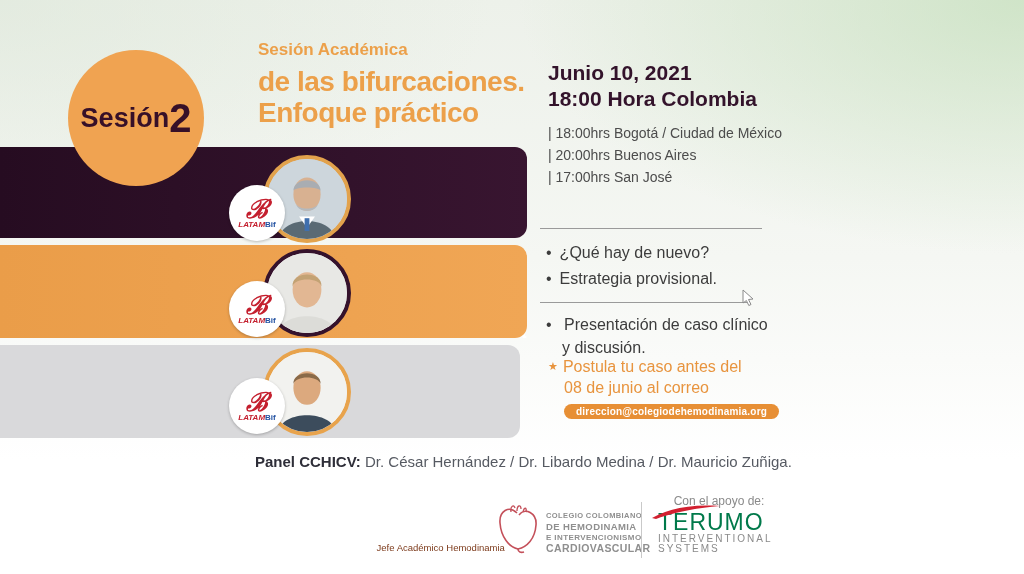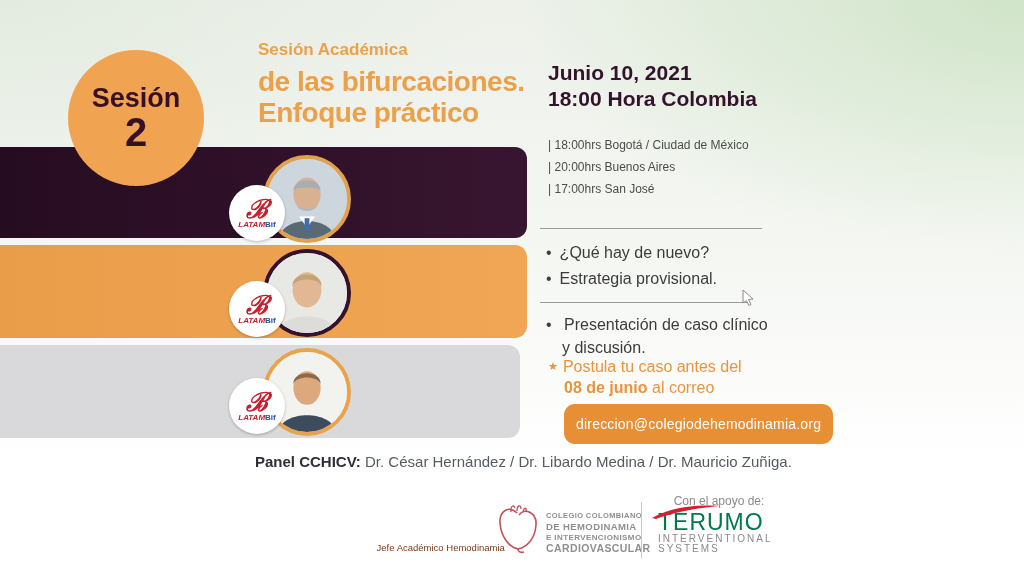--- a/index.html
+++ b/index.html
@@ -9,53 +9,53 @@
     background:
       radial-gradient(95% 85% at 100% 0%, rgba(198,224,189,0.75) 0%, rgba(198,224,189,0) 52%),
       radial-gradient(80% 70% at 0% 0%, rgba(219,230,215,0.55) 0%, rgba(219,230,215,0) 60%),
       linear-gradient(180deg,#edf1ea 0%,#f5f7f3 45%,#ffffff 80%);
   }
   .abs{position:absolute;}
 
   
   .session-circle{
     left:68px;top:50px;width:136px;height:136px;border-radius:50%;
-    background:#f0a351;z-index:5;display:flex;flex-direction:column;
+    background:#f0a351;z-index:5;display:flex;flex-direction:row;
     align-items:center;justify-content:center;color:#371028;text-align:center;
   }
   .session-circle .l1{font-size:27px;font-weight:bold;line-height:28px;}
   .session-circle .l2{font-size:40px;font-weight:bold;line-height:40px;}
 
   
   .title-block{left:258px;top:40px;color:#eca04a;}
   .title-kicker{font-size:17px;font-weight:bold;margin-bottom:6px;}
   .title-main{font-size:28px;font-weight:bold;line-height:31px;letter-spacing:-0.5px;}
 
   
   .schedule{left:548px;top:60px;color:#33132b;}
   .schedule .date{font-size:21px;font-weight:bold;line-height:26px;}
-  .schedule .times{margin-top:22px;color:#4c4c4c;font-size:12px;line-height:22px;font-weight:400;}
+  .schedule .times{margin-top:10px;color:#4c4c4c;font-size:14px;line-height:22px;font-weight:400;}
 
   .divider{height:1px;background:#9a9a9a;}
   #divider1{left:540px;top:228px;width:222px;}
   #divider2{left:540px;top:302px;width:207px;}
 
   
   .bullets{left:546px;color:#3c3c3c;font-size:16px;line-height:26px;list-style:none;margin:0;padding:0;}
   .bullets li::before{content:"•";margin-right:8px;color:#3c3c3c;}
   #bullets-top{top:240px;}
   #bullet-case{top:312px;}
   #bullet-case .wrap2{margin-left:16px;line-height:20px;}
 
   .postula{left:548px;top:356px;color:#e8943e;font-size:16px;line-height:21px;}
   .postula .star{font-size:11px;margin-right:5px;vertical-align:2px;}
-  .postula .b{font-weight:bold;}
+  .postula .b{font-weight:normal;}
   .email-btn{
     display:inline-block;margin-top:6px;margin-left:2px;background:#e78f35;color:#ffffff;
-    font-size:14px;font-weight:normal;padding:12px 12px;border-radius:11px;border:none;
+    font-size:10px;font-weight:bold;padding:2px 12px;border-radius:11px;border:none;
     letter-spacing:0.2px;cursor:pointer;
   }
 
   
   .bar{left:0;border-radius:0 12px 12px 0;}
   #bar1{top:147px;width:527px;height:91px;background:linear-gradient(90deg,#260c21,#381530);}
   #bar2{top:245px;width:527px;height:93px;background:linear-gradient(90deg,#ea9d49,#f0a655);text-align:center;}
   #bar3{top:345px;width:520px;height:93px;background:#d9d9db;}
 
   .photo{

